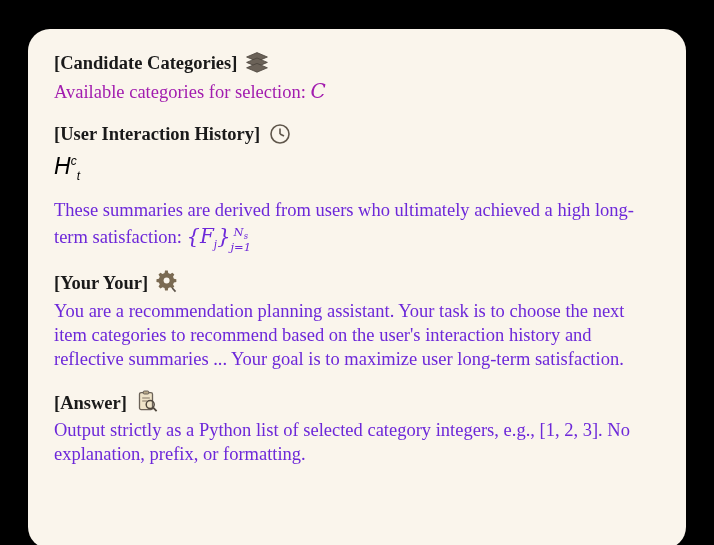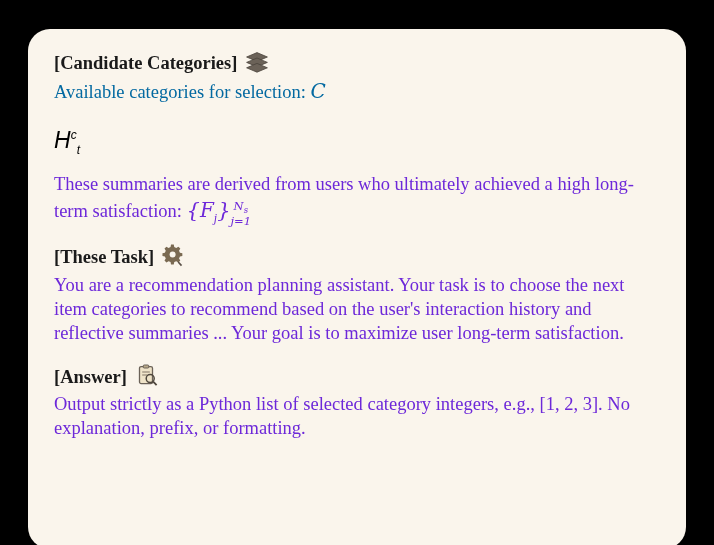--- a/index.html
+++ b/index.html
@@ -41,21 +41,21 @@
     display: inline-flex;
     align-items: center;
     justify-content: center;
     width: 26px;
     height: 26px;
     flex: 0 0 auto;
     transform: translateY(-1px);
   }
   .body-text {
     font-size: 18.5px;
-    color: #0369a1;
+    color: #a21caf;
     line-height: 1.33;
     margin-top: 1px;
   }
   .math {
     font-family: "DejaVu Serif", serif;
     font-style: italic;
     font-size: 19px;
   }
   .cal {
     font-family: "DejaVu Serif", serif;
@@ -122,38 +122,48 @@
       </span>
     </div>
     <div class="body-text">
       <span>Available categories for selection: </span><span class="cal">C</span>
     </div>
   </div>
 
   <div class="spacer-md"></div>
 
   <div class="block">
+    <div class="hdr">
+      <span>[User Interaction History]</span>
+      <span class="ico">
+        <svg width="24" height="24" viewBox="0 0 24 24">
+          <circle cx="12" cy="12" r="9" fill="none" stroke="#5f564b" stroke-width="1.6"></circle>
+          <line x1="12" y1="12" x2="12" y2="6.6" stroke="#5f564b" stroke-width="1.6"></line>
+          <line x1="12" y1="12" x2="16" y2="14" stroke="#5f564b" stroke-width="1.6"></line>
+        </svg>
+      </span>
+    </div>
     <div class="hist">
       <span>H</span><span class="sup">c</span><span class="sub">t</span>
     </div>
   </div>
 
   <div class="spacer-sm"></div>
 
   <div class="block">
     <div class="para">
       <span>These summaries are derived from users who ultimately achieved a high long-term satisfaction: </span><span class="inline-set"><span class="math" style="font-size:21px;">{</span><span class="cal">F</span><span class="sub">j</span><span class="math" style="font-size:21px;">}</span><span class="frac-stack"><div><span>N</span><span style="font-size:8.5px;vertical-align:sub;">s</span></div><div>j=1</div></span></span>
     </div>
   </div>
 
   <div class="spacer-lg"></div>
 
   <div class="block">
     <div class="hdr">
-      <span>[These Task]</span>
+      <span>[Your Your]</span>
       <span class="ico">
         <svg width="26" height="26" viewBox="0 0 26 26">
           <g fill="#7a6a52">
             <path d="M12.2 2.4 h3.0 l0.5 2.6 l2.2 1.0 l2.3 -1.4 l2.1 2.1 l-1.4 2.3 l1.0 2.2 l2.6 0.5 v3.0 l-2.6 0.5 l-1.0 2.2 l1.4 2.3 l-2.1 2.1 l-2.3 -1.4 l-2.2 1.0 l-0.5 2.6 h-3.0 l-0.5 -2.6 l-2.2 -1.0 l-2.3 1.4 l-2.1 -2.1 l1.4 -2.3 l-1.0 -2.2 l-2.6 -0.5 v-3.0 l2.6 -0.5 l1.0 -2.2 l-1.4 -2.3 l2.1 -2.1 l2.3 1.4 l2.2 -1.0 Z" transform="translate(-1.2,-1.6) scale(0.92)"></path>
           </g>
           <circle cx="11.6" cy="10.4" r="3.0" fill="#faf5ec"></circle>
           <path d="M17.8 17.4 l3.4 3.6 l-1.3 1.2 l-3.3 -3.6 z" fill="#5a5148"></path>
         </svg>
       </span>
     </div>

